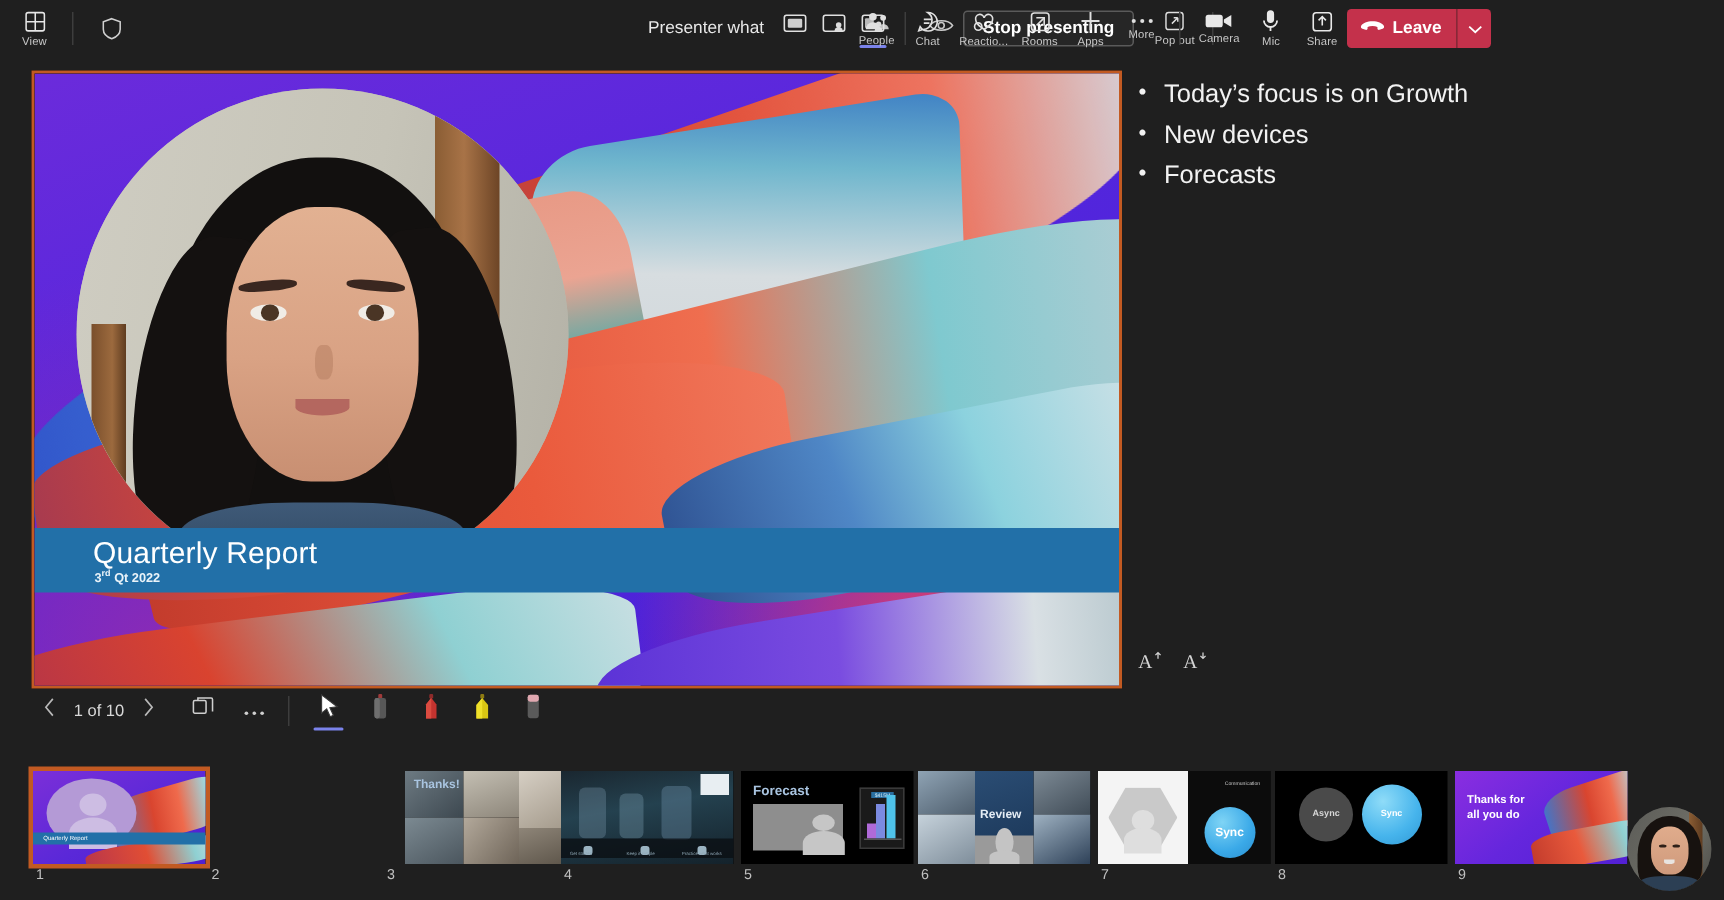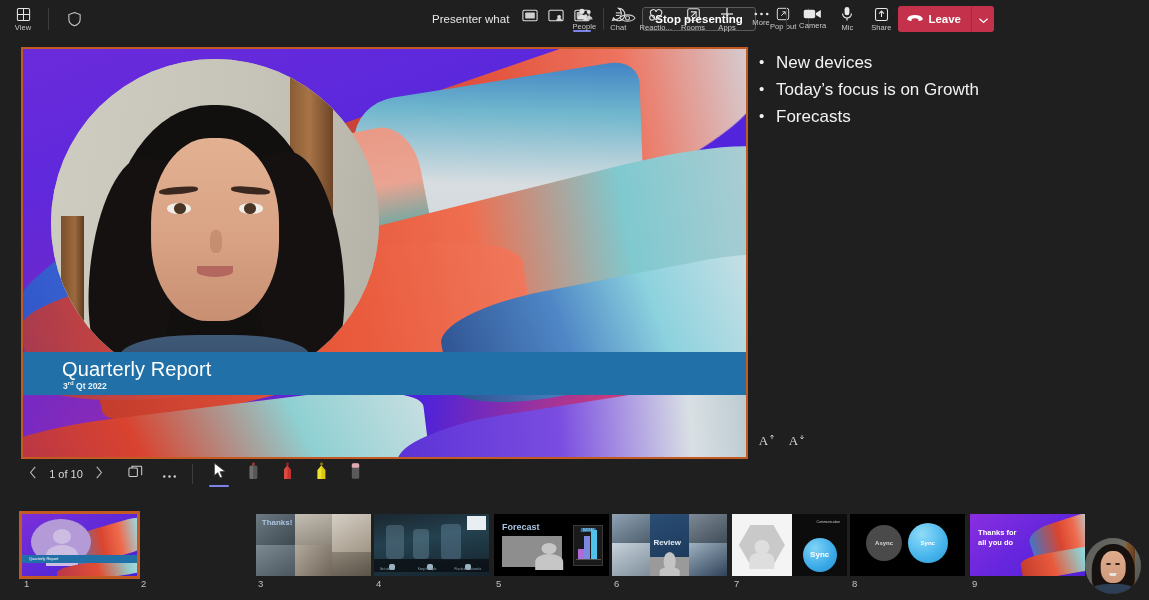--- a/index.html
+++ b/index.html
@@ -564,22 +564,22 @@
   </div>
 
   <div class="title-band">
     <div class="t">Quarterly Report</div>
     <div class="s"><span>3</span><sup>rd</sup><span> Qt 2022</span></div>
   </div>
 </div>
 
 <div class="notes">
   <ul>
+    <li>Today’s focus is on Growth</li>
     <li>New devices</li>
-    <li>Today’s focus is on Growth</li>
     <li>Forecasts</li>
   </ul>
 </div>
 
 <div class="fontsize-ctl">
   <div class="fs-btn">
     <span class="a">A</span>
     <span class="ar">
       <svg width="6" height="6" viewBox="0 0 7 7" fill="none" stroke="#d4d4d4" stroke-width="1">
         <path d="M3.5 6 V1.4 M1.5 3.2 L3.5 1.2 L5.5 3.2"></path>
@@ -688,21 +688,21 @@
       <div class="t1rib2"></div>
       <div class="t1band">
         <span>Quarterly Report</span>
       </div>
     </div>
   </div>
   <div class="thumb-num" style="left:24px;">1</div>
 
   <div class="thumb-num" style="left:141px;">2</div>
 
-  <div class="thumb" style="left:256px;">
+  <div class="thumb" style="left:270px;">
     <div class="th-in">
       <div class="t3cell" style="left:0;top:0;width:34%;height:50%;background:linear-gradient(140deg,#6d7a82,#3d4850);"></div>
       <div class="t3cell" style="left:34%;top:0;width:32%;height:50%;background:linear-gradient(160deg,#c4bfb3,#8d867a);"></div>
       <div class="t3cell" style="left:66%;top:0;width:34%;height:62%;background:linear-gradient(150deg,#d6cfc4,#a09687);"></div>
       <div class="t3cell" style="left:0;top:50%;width:34%;height:50%;background:linear-gradient(150deg,#7c8a92,#4b565e);"></div>
       <div class="t3cell" style="left:34%;top:50%;width:32%;height:50%;background:linear-gradient(130deg,#b3a99b,#6e6458);"></div>
       <div class="t3cell" style="left:66%;top:62%;width:34%;height:38%;background:linear-gradient(160deg,#8e8578,#5a5247);"></div>
       <div class="t3t">Thanks!</div>
     </div>
   </div>

